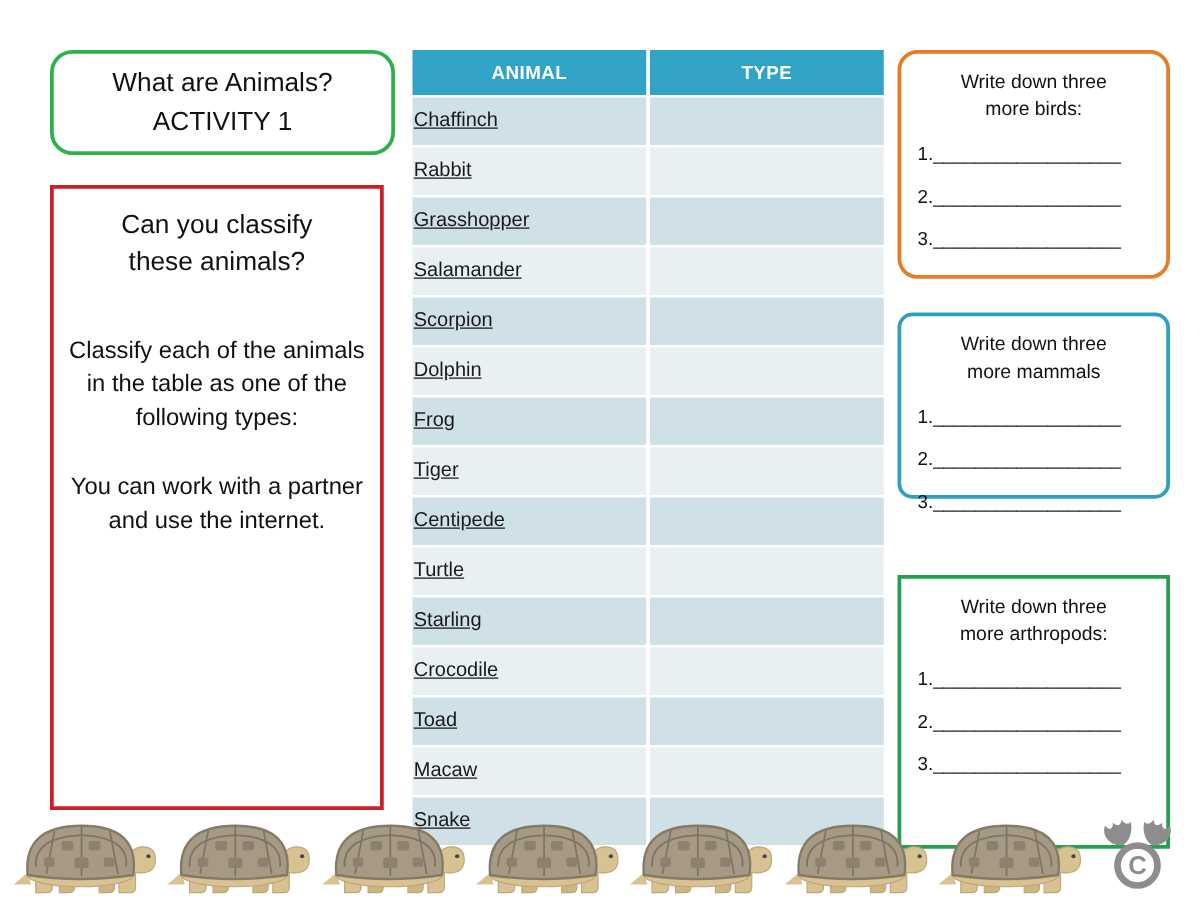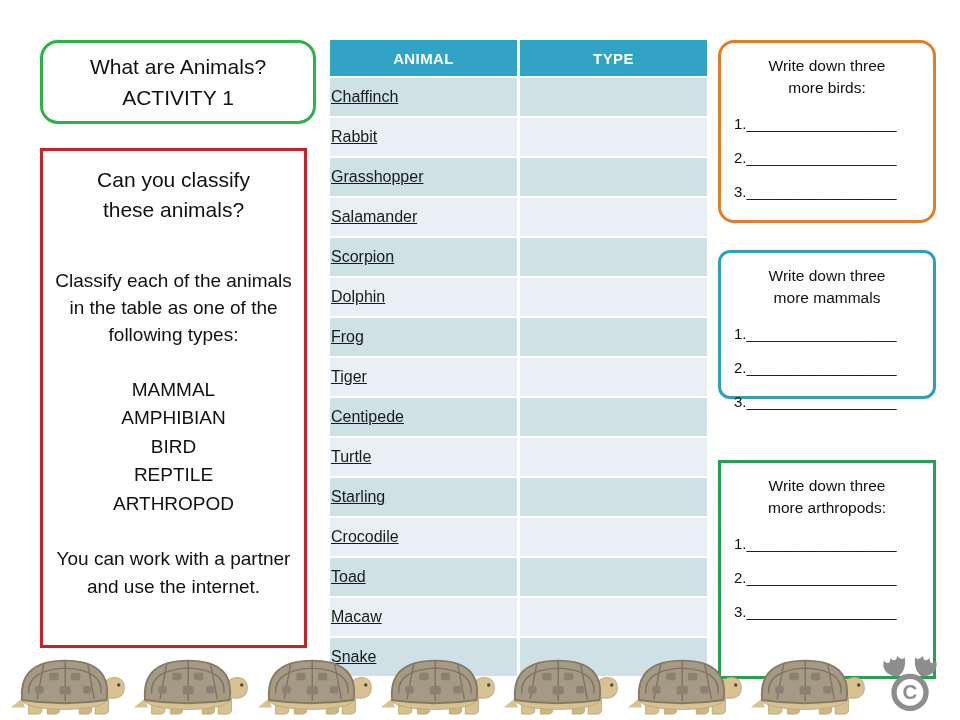--- a/index.html
+++ b/index.html
@@ -86,27 +86,20 @@
 <body>
 
 <div class="title-box">
   <div>What are Animals?</div>
   <div>ACTIVITY 1</div>
 </div>
 
 <div class="instruction-box">
   <div class="instruction-heading">Can you classify these animals?</div>
   <div class="instruction-body">Classify each of the animals in the table as one of the following types:</div>
-  <div class="types-list">
-    <div>MAMMAL</div>
-    <div>AMPHIBIAN</div>
-    <div>BIRD</div>
-    <div>REPTILE</div>
-    <div>ARTHROPOD</div>
-  </div>
   <div class="instruction-footer">You can work with a partner and use the internet.</div>
 </div>
 
 <table class="animal-table">
   <thead>
     <tr>
       <th>ANIMAL</th>
       <th>TYPE</th>
     </tr>
   </thead>

